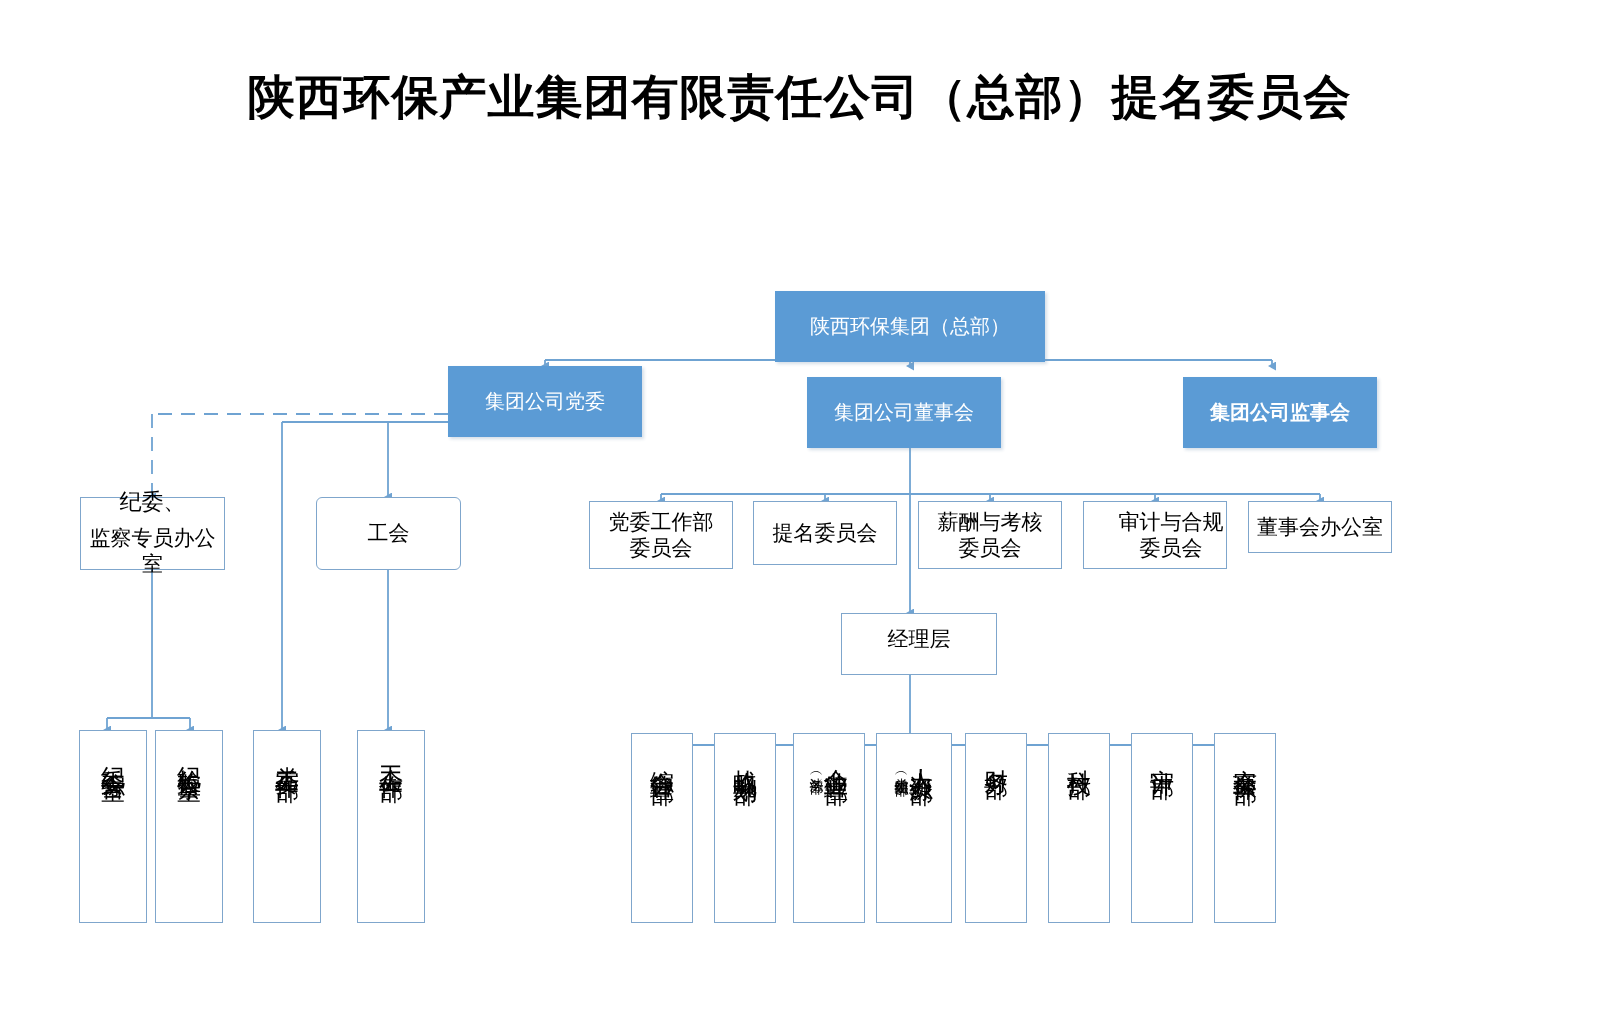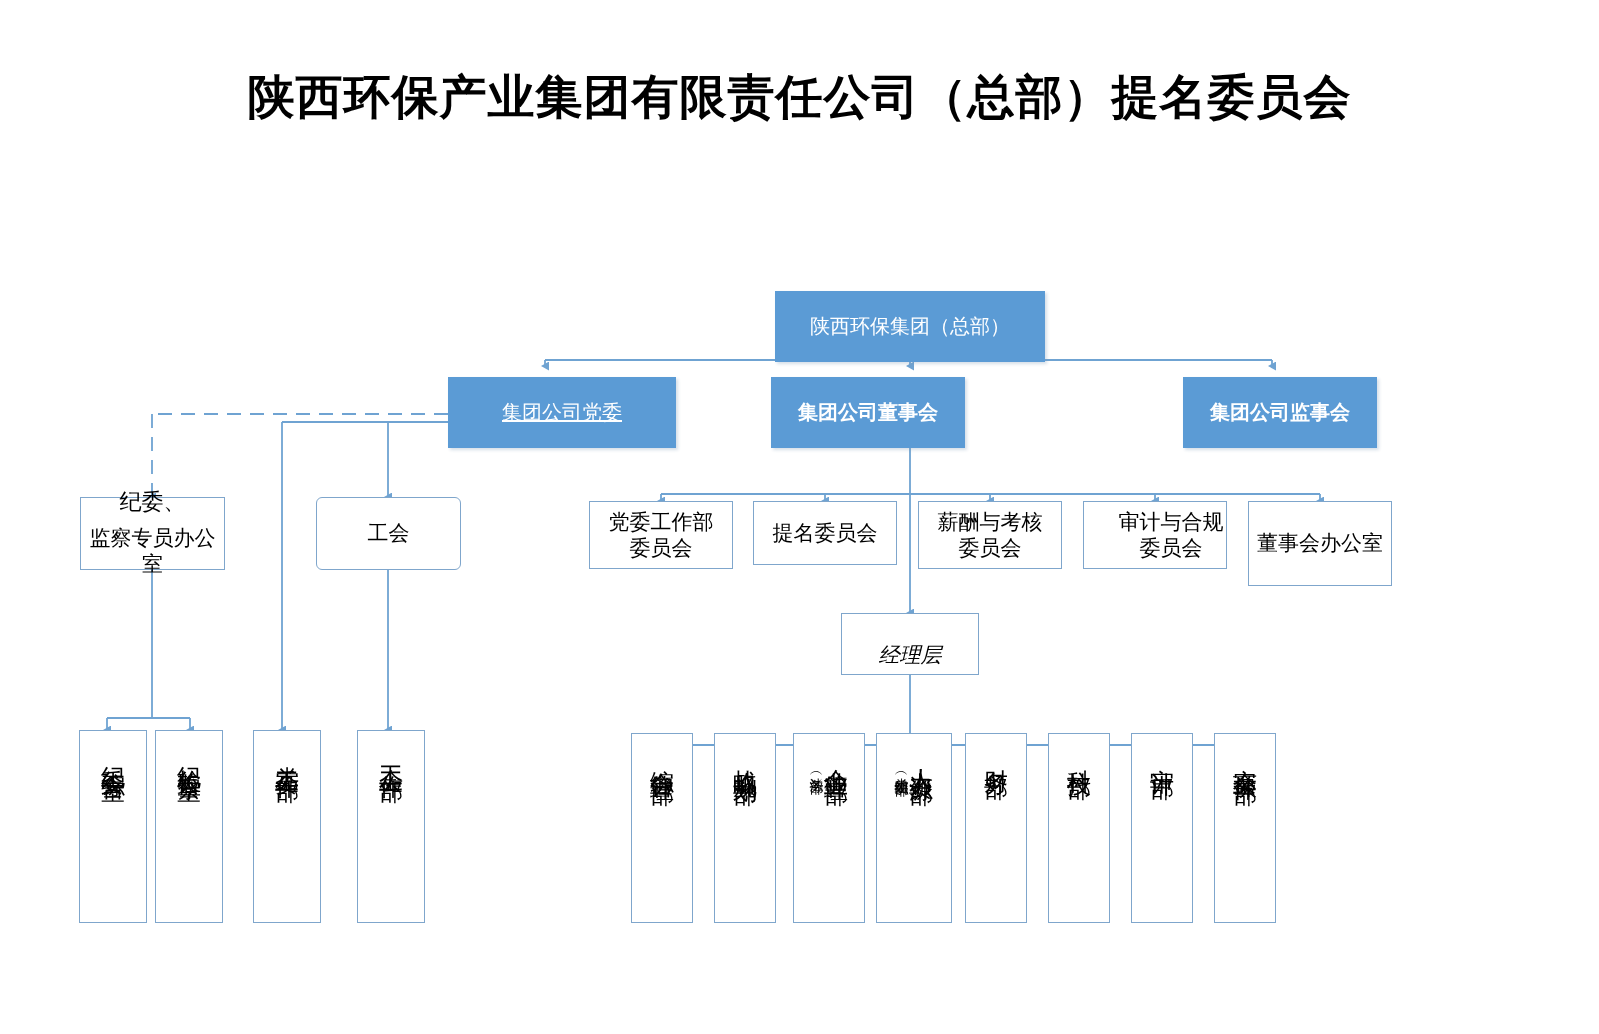--- a/index.html
+++ b/index.html
@@ -154,24 +154,24 @@
       <path d="M1079,745 L1079,753" marker-end="url(#ar)"></path>
       <path d="M1162,745 L1162,753" marker-end="url(#ar)"></path>
       <path d="M1245,745 L1245,753" marker-end="url(#ar)"></path>
     </g>
   </svg>
 
   <div class="node filled" style="left:775px; top:259px; width:270px; height:71px;margin-top:32px;">
     <span>陕西环保集团（总部）</span>
   </div>
 
-  <div class="node filled" style="left:448px; top:377px; width:228px; height:71px;text-decoration:underline;">
+  <div class="node filled" style="left:448px; top:366px; width:194px; height:71px;">
     <span>集团公司党委</span>
   </div>
-  <div class="node filled" style="left:771px; top:377px; width:194px; height:71px;font-weight:bold;">
+  <div class="node filled" style="left:807px; top:377px; width:194px; height:71px;">
     <span>集团公司董事会</span>
   </div>
   <div class="node filled" style="left:1183px; top:377px; width:194px; height:71px;font-weight:bold;">
     <span>集团公司监事会</span>
   </div>
 
   <div class="node outline two-line" style="left:80px; top:497px; width:145px; height:73px;">
     <span class="ln1 jiwei-main">纪委、</span>
     <span class="ln2 jiwei-sub">监察专员办公室</span>
   </div>
@@ -189,26 +189,26 @@
     <span class="ln2"></span>
   </div>
   <div class="node outline two-line" style="left:918px; top:501px; width:144px; height:68px;">
     <span class="ln1">薪酬与考核</span>
     <span class="ln2">委员会</span>
   </div>
   <div class="node outline two-line" style="left:1083px; top:501px; width:144px; height:68px;padding-left:32px;">
     <span class="ln1">审计与合规</span>
     <span class="ln2">委员会</span>
   </div>
-  <div class="node outline two-line" style="left:1248px; top:501px; width:144px; height:85px;">
+  <div class="node outline two-line" style="left:1248px; top:501px; width:144px; height:52px;">
     <span class="ln1">董事会办公室</span>
     <span class="ln2"></span>
   </div>
 
-  <div class="node outline" style="left:841px; top:613px; width:138px; height:62px; align-items:flex-start; padding-top:28px;font-style:italic;">
+  <div class="node outline" style="left:841px; top:613px; width:156px; height:62px; align-items:flex-start; padding-top:12px;">
     <span>经理层</span>
   </div>
 
   <div class="node outline" style="left:79px; top:730px; width:68px; height:193px;">
     <div class="vert-wrap">
       <span class="vlabel">纪委综合室</span>
     </div>
   </div>
   <div class="node outline" style="left:155px; top:730px; width:68px; height:193px;">
     <div class="vert-wrap">

